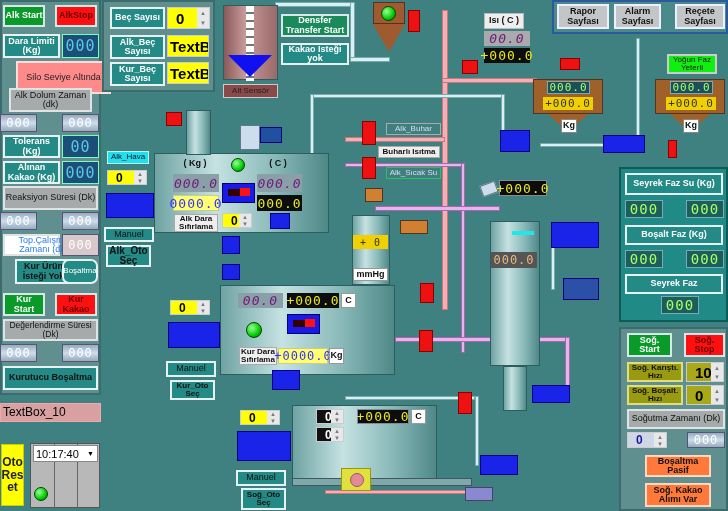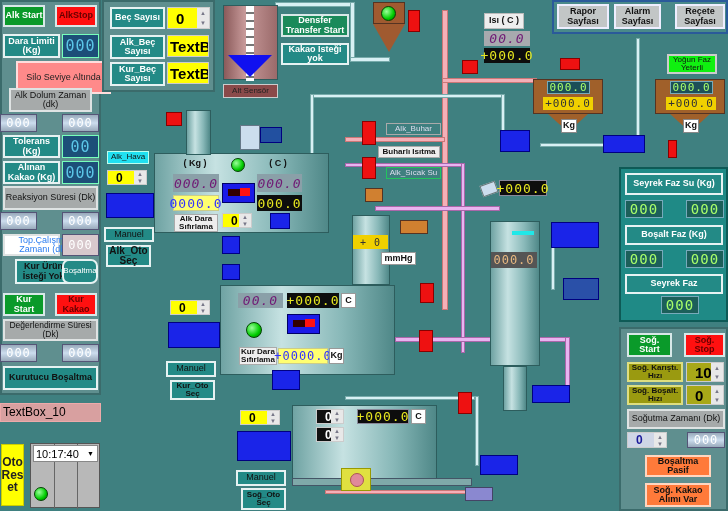--- a/index.html
+++ b/index.html
@@ -214,21 +214,21 @@
 <div class="btn" style="left:386px;top:123px;width:55px;height:12px;background:#3f7f7f;color:#dde;border:1px solid #aaa;font-weight:normal;font-size:8px;">Alk_Buhar</div>
 <div class="btn" style="left:378px;top:146px;width:62px;height:12px;background:#eee;color:#111;border:1px solid #aaa;font-size:8px;">Buharlı Isıtma</div>
 <div class="valve" style="left:362px;top:157px;width:14px;height:22px;"></div>
 <div class="btn" style="left:386px;top:167px;width:55px;height:12px;background:#3f7f7f;color:#dde;border:1px solid #22c55e;font-weight:normal;font-size:8px;">Alk_Sıcak Su</div>
 
 <div class="abs" style="left:481px;top:183px;width:16px;height:12px;background:#cde;border:1px solid #677;transform:rotate(-20deg);"></div>
 <div class="digit seg-yellow-dark" style="left:499px;top:180px;width:48px;height:16px;border:1px solid #889;">+000.0</div>
 
 <div class="tank" style="left:352px;top:215px;width:38px;height:70px;"></div>
 <div class="digit" style="left:353px;top:235px;width:35px;height:14px;background:#f0d000;color:#333;font-size:10px;">+   0</div>
-<div class="btn" style="left:353px;top:252px;width:35px;height:13px;background:#fff;color:#111;border:1px solid #999;margin-left:28px;">mmHg</div>
+<div class="btn" style="left:353px;top:268px;width:35px;height:13px;background:#fff;color:#111;border:1px solid #999;">mmHg</div>
 <div class="abs" style="left:400px;top:220px;width:28px;height:14px;background:#d08030;border:1px solid #532;"></div>
 <div class="abs" style="left:365px;top:188px;width:18px;height:14px;background:#d08030;border:1px solid #532;"></div>
 
 <div class="tank" style="left:490px;top:221px;width:50px;height:145px;"></div>
 <div class="tank" style="left:503px;top:366px;width:24px;height:45px;"></div>
 <div class="digit" style="left:491px;top:252px;width:46px;height:16px;background:#555;color:#e8b880;font-size:12px;">000.0</div>
 <div class="abs" style="left:512px;top:231px;width:22px;height:4px;background:#20e8e8;"></div>
 <div class="pump" style="left:551px;top:222px;width:48px;height:26px;"></div>
 <div class="pump" style="left:563px;top:278px;width:36px;height:22px;background:#2a50a8;"></div>
 <div class="pump" style="left:532px;top:385px;width:38px;height:18px;"></div>

